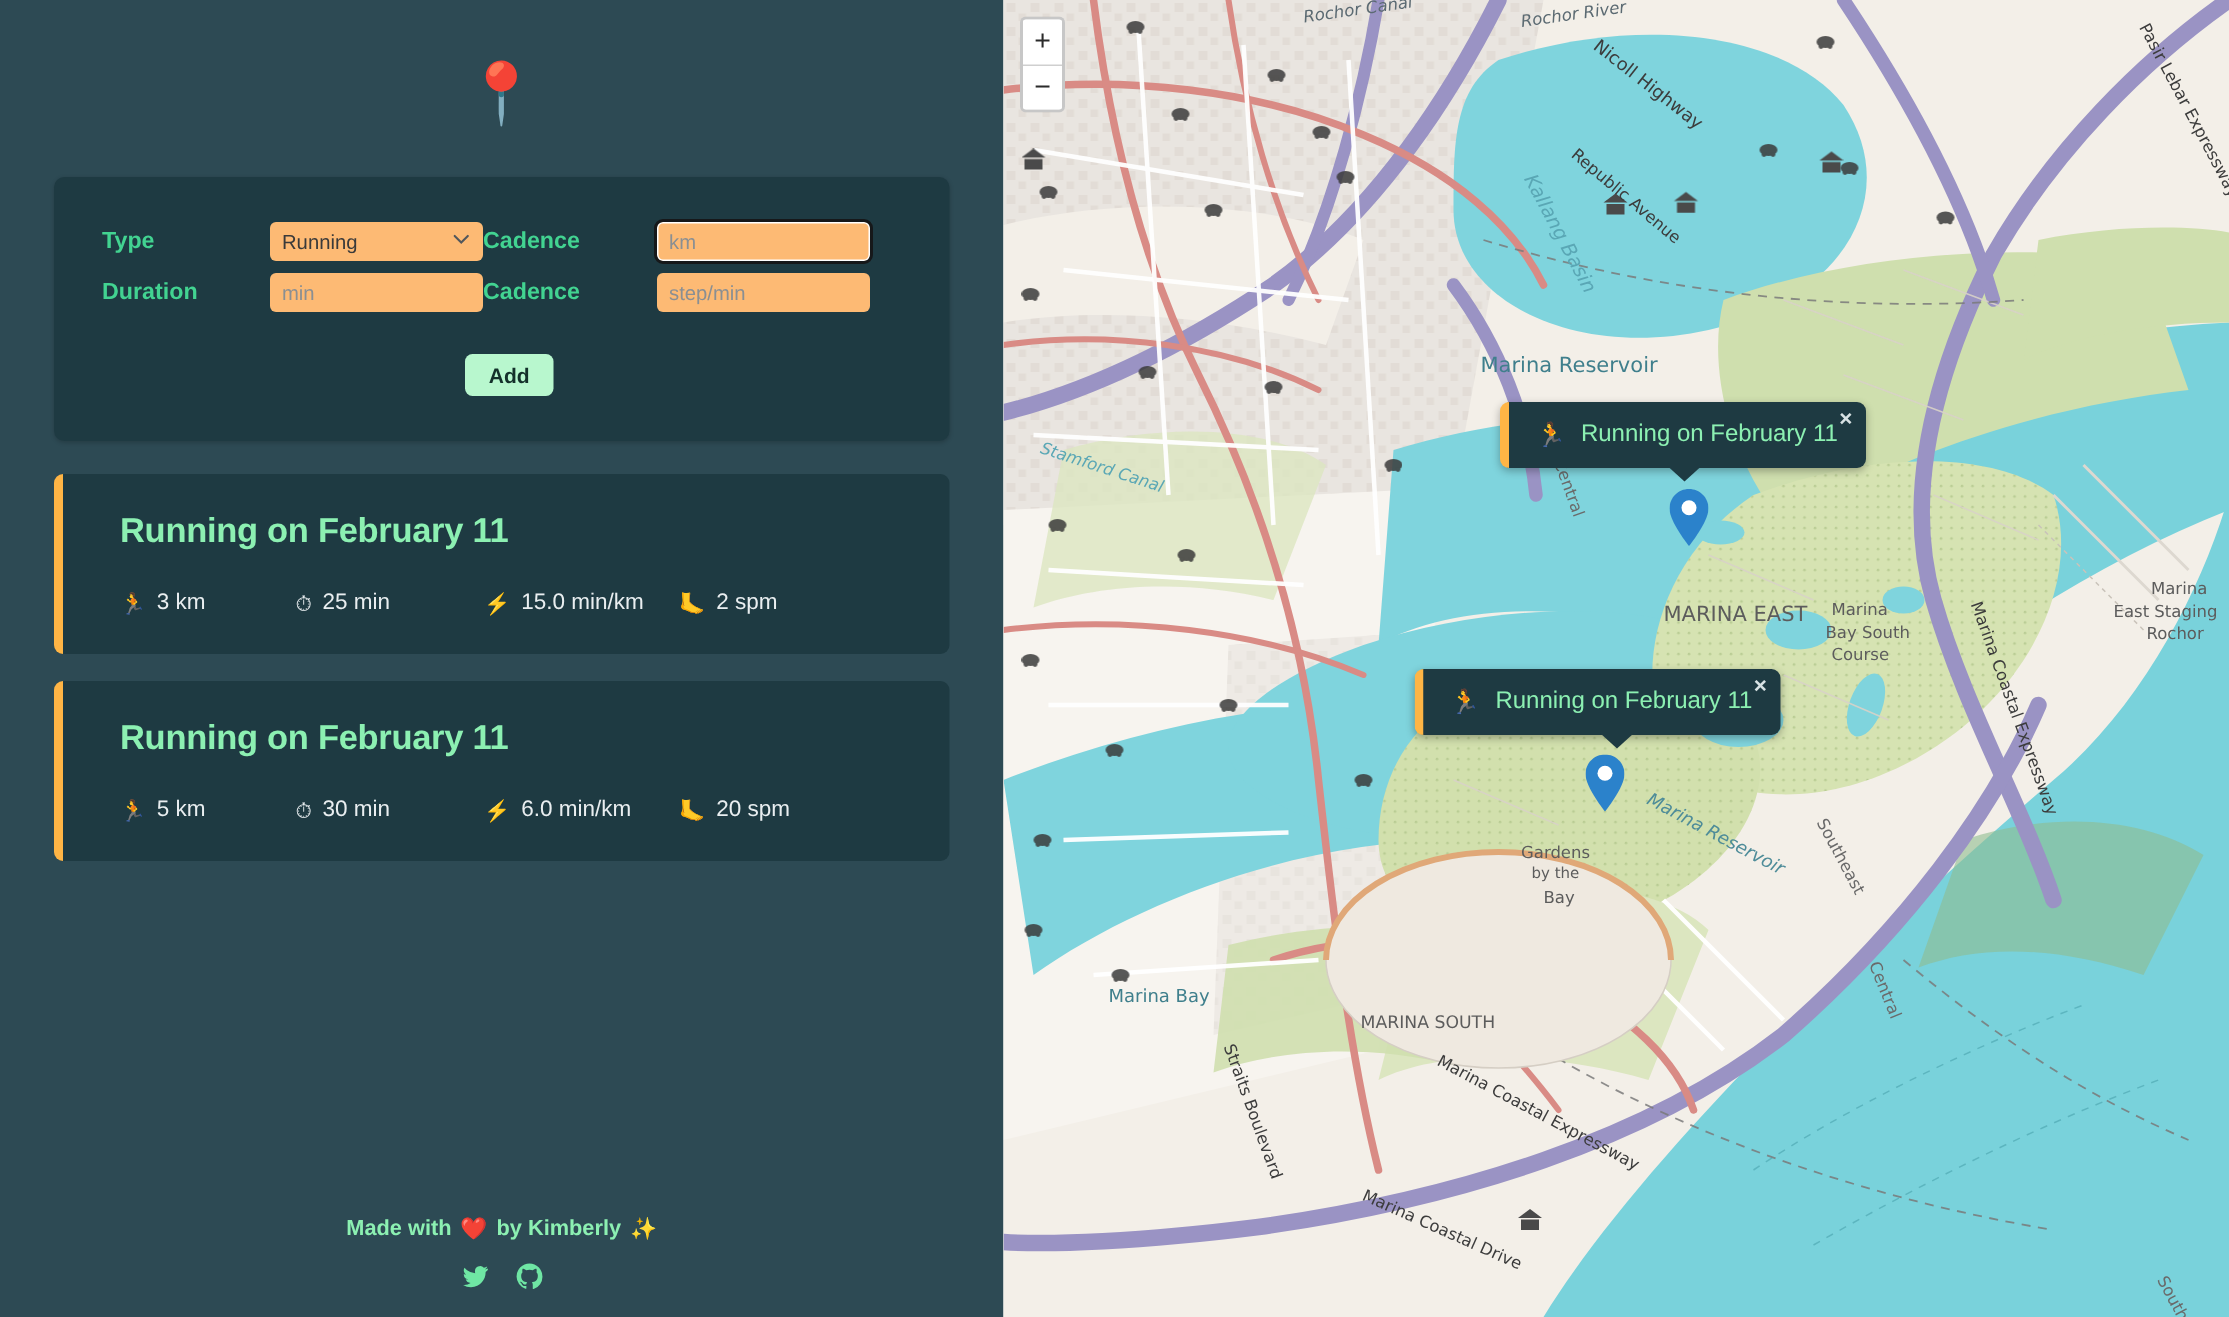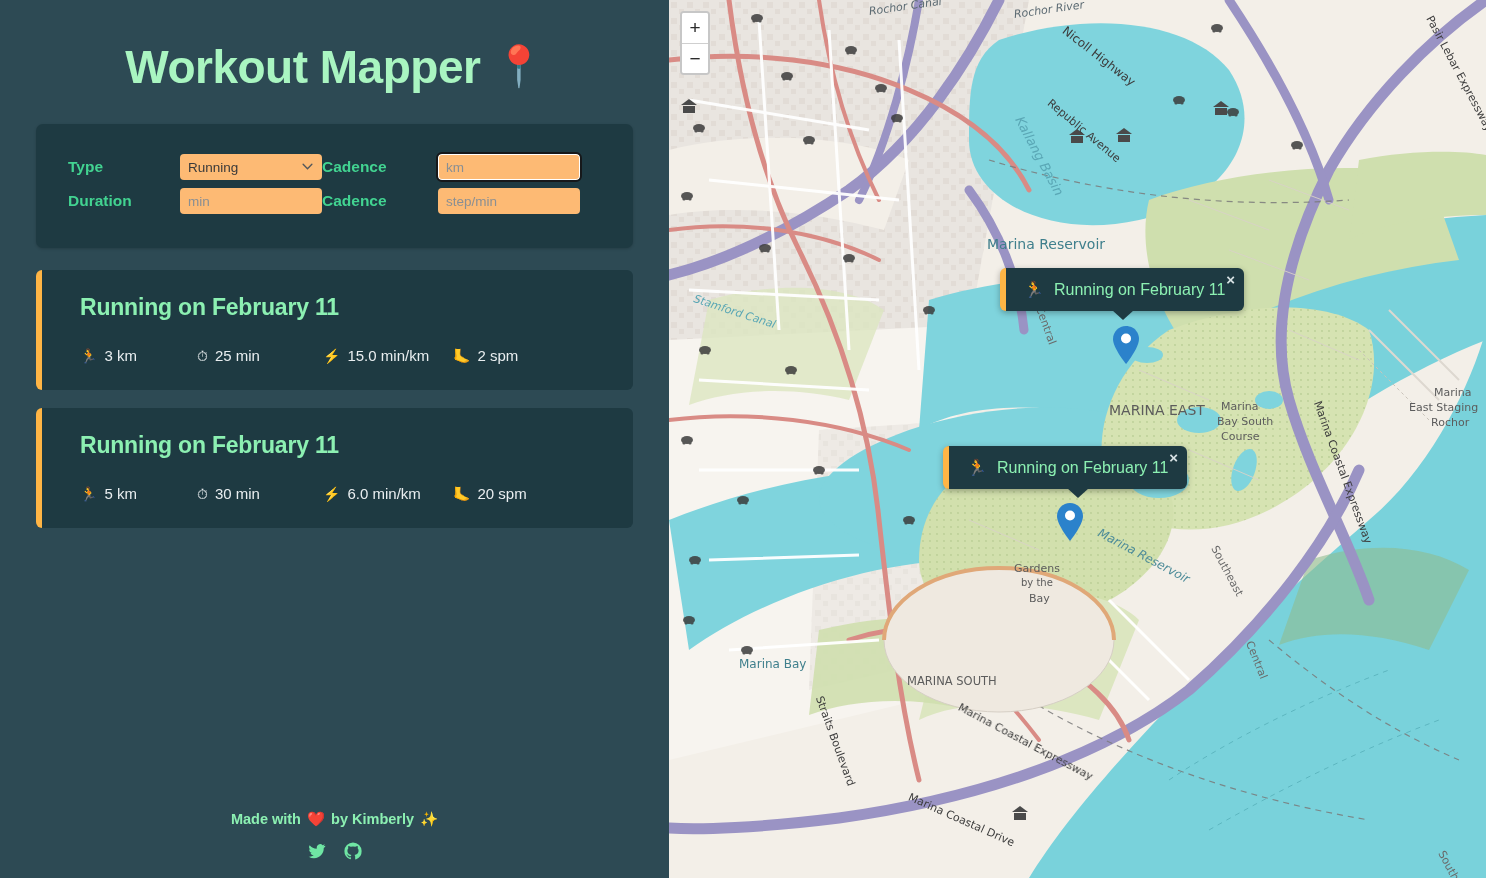--- a/index.html
+++ b/index.html
@@ -268,21 +268,20 @@
   }
 </style>
 </head>
 <body>
 
 <div class="app">
 
   <aside class="sidebar">
 
     <h1 class="app-title">
-      <span>Workout Mapper</span>
       <span class="pin-emoji">📍</span>
     </h1>
 
     <form class="workout-form">
       <div class="form-grid">
 
         <label class="form-label">Type</label>
         <div class="select-wrap">
           <select class="form-select">
             <option>Running</option>
@@ -297,20 +296,23 @@
         <label class="form-label">Cadence</label>
         <input class="form-input focused" type="text" placeholder="km" style="">
 
         <label class="form-label">Duration</label>
         <input class="form-input" type="text" placeholder="min" style="">
 
         <label class="form-label">Cadence</label>
         <input class="form-input" type="text" placeholder="step/min" style="">
       </div>
 
+      <div class="add-btn-row">
+        <button type="button" class="add-btn">Add</button>
+      </div>
     </form>
 
     <div class="workout-list" id="workout-list">
         <div class="workout-card">
           <div class="workout-title">Running on February 11</div>
           <div class="workout-details">
             <div class="detail detail-0">
               <span class="detail-icon">🏃</span>
               <span>3 km</span>
             </div>

